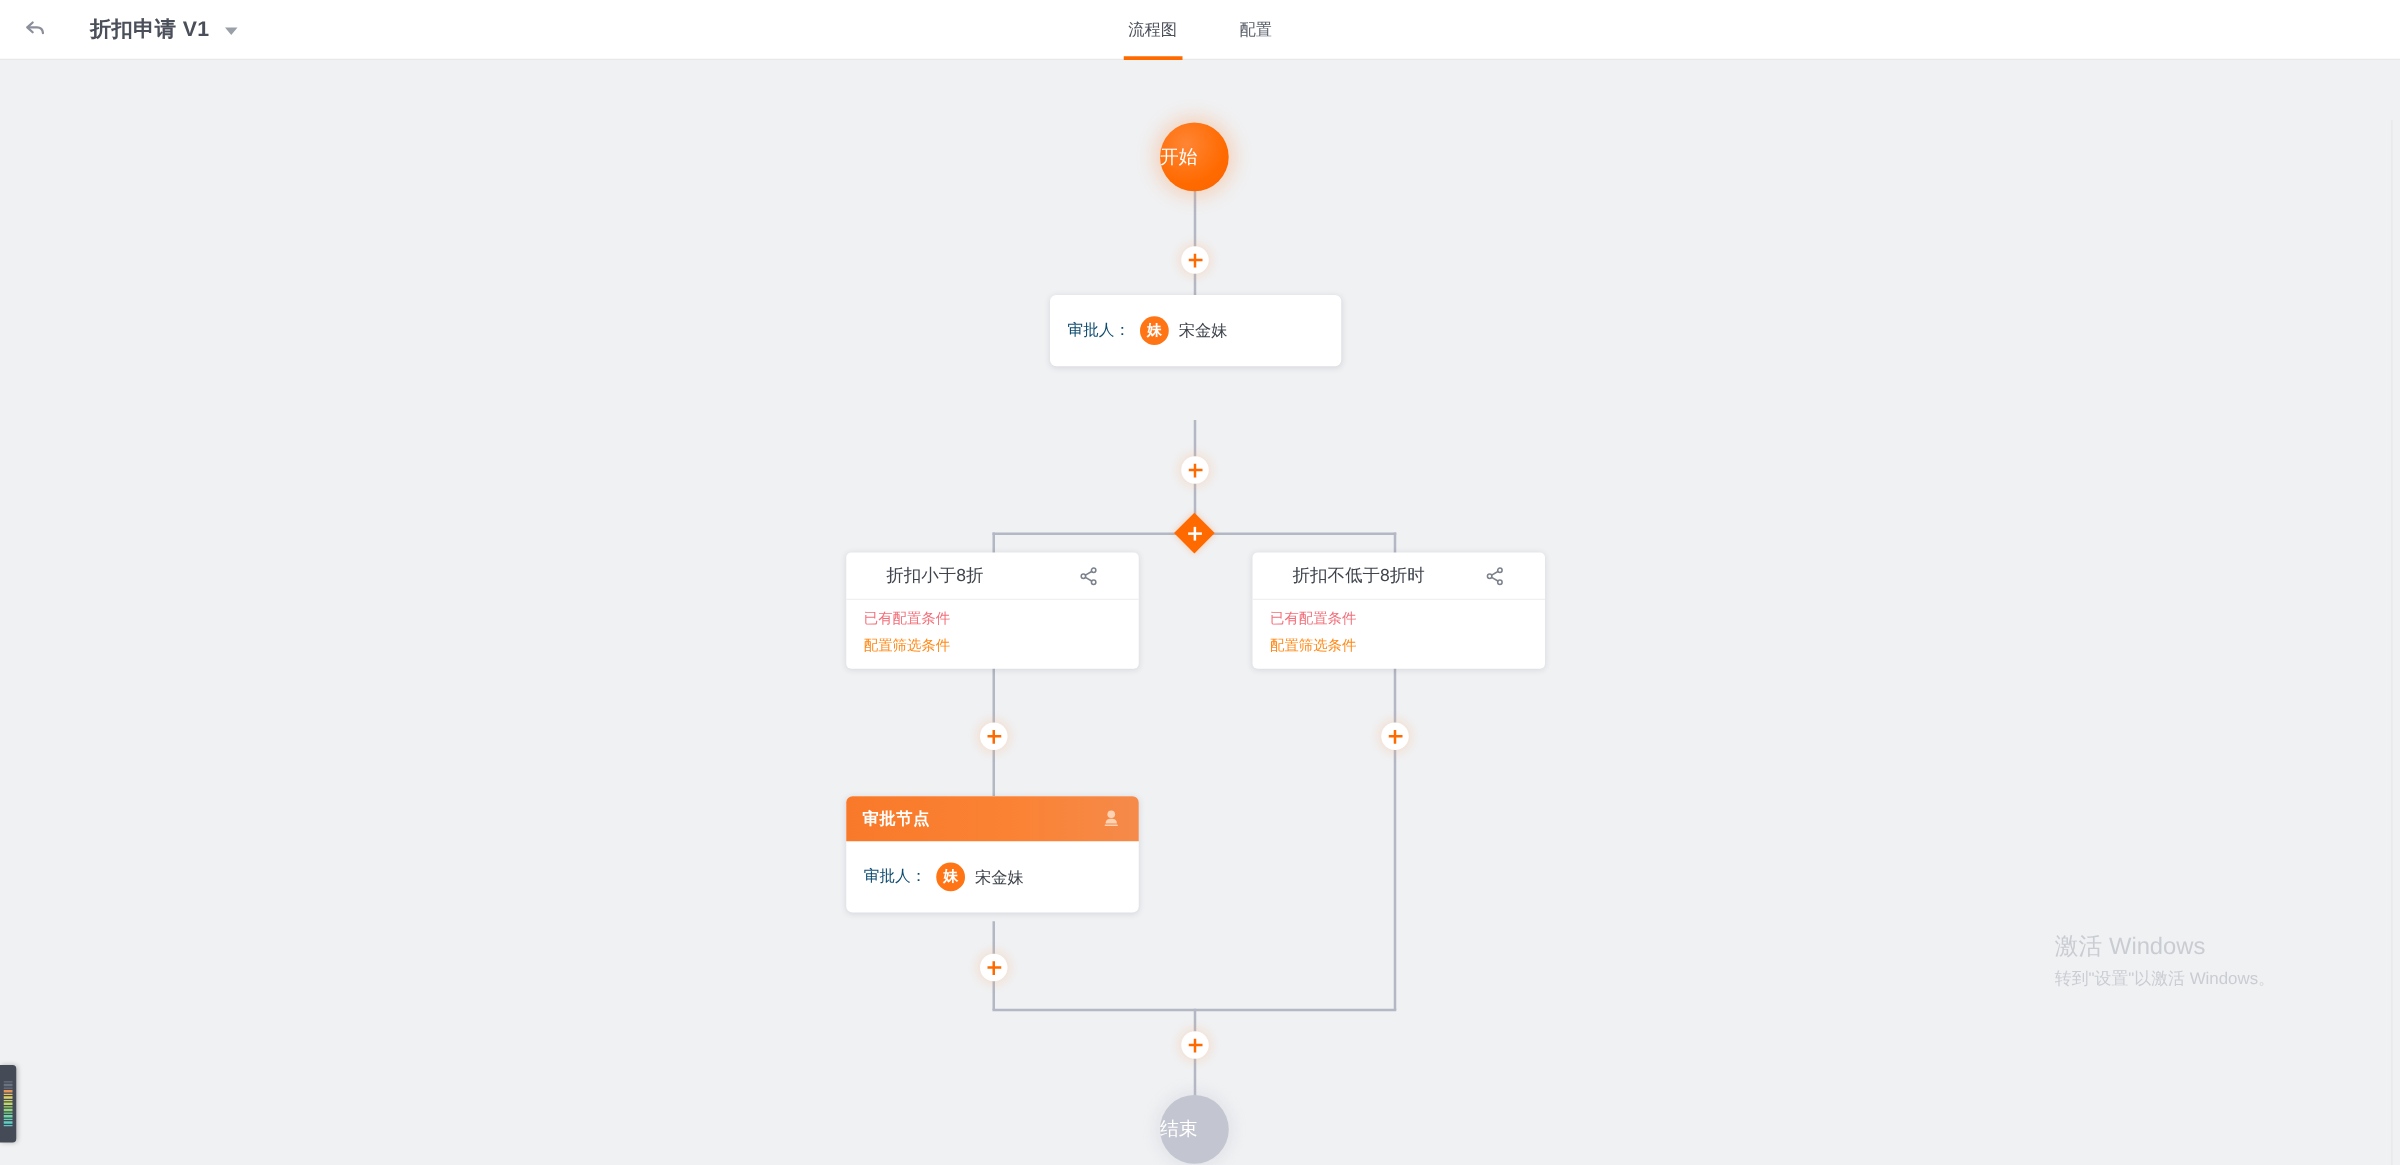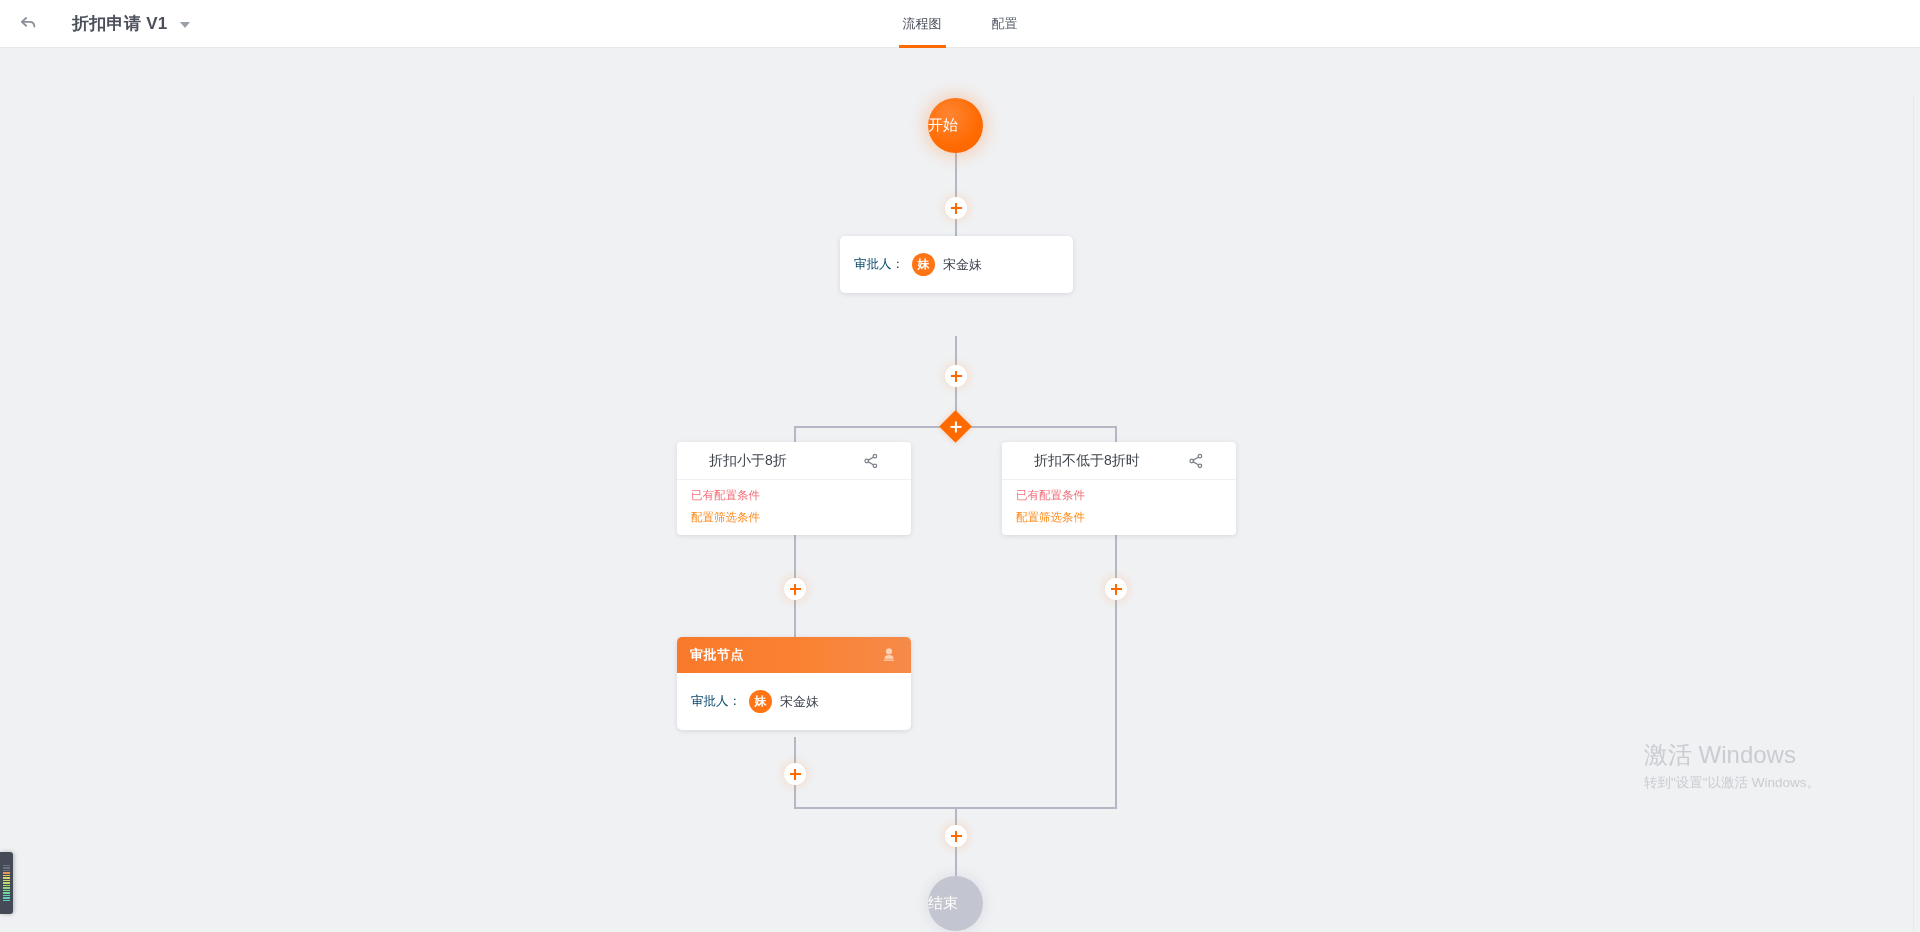--- a/index.html
+++ b/index.html
@@ -214,21 +214,21 @@
   .cond-line { font-size: 11.5px; line-height: 1.05; margin-bottom: 10px; }
   .cond-line:last-child { margin-bottom: 0; }
   .cond-line.configured { color: #f26f7a; }
   .cond-line.action     { color: #ff8a18; }
 
   
   .watermark {
     position: absolute; right: 100px; bottom: 140px;
     text-align: left; color: #c9ccd2; user-select: none;
   }
-  .wm-title { font-size: 24px; font-weight: 400; line-height: 1.35; }
+  .wm-title { font-size: 19px; font-weight: 400; line-height: 1.35; }
   .wm-sub   { font-size: 13.5px; margin-top: 3px; }
 
   
   .edge-widget {
     position: absolute; left: 0; bottom: 18px;
     width: 13px; height: 62px;
     background: #454a57;
     border-radius: 0 3px 3px 0;
     display: flex; flex-direction: column;
     align-items: center; justify-content: center;

